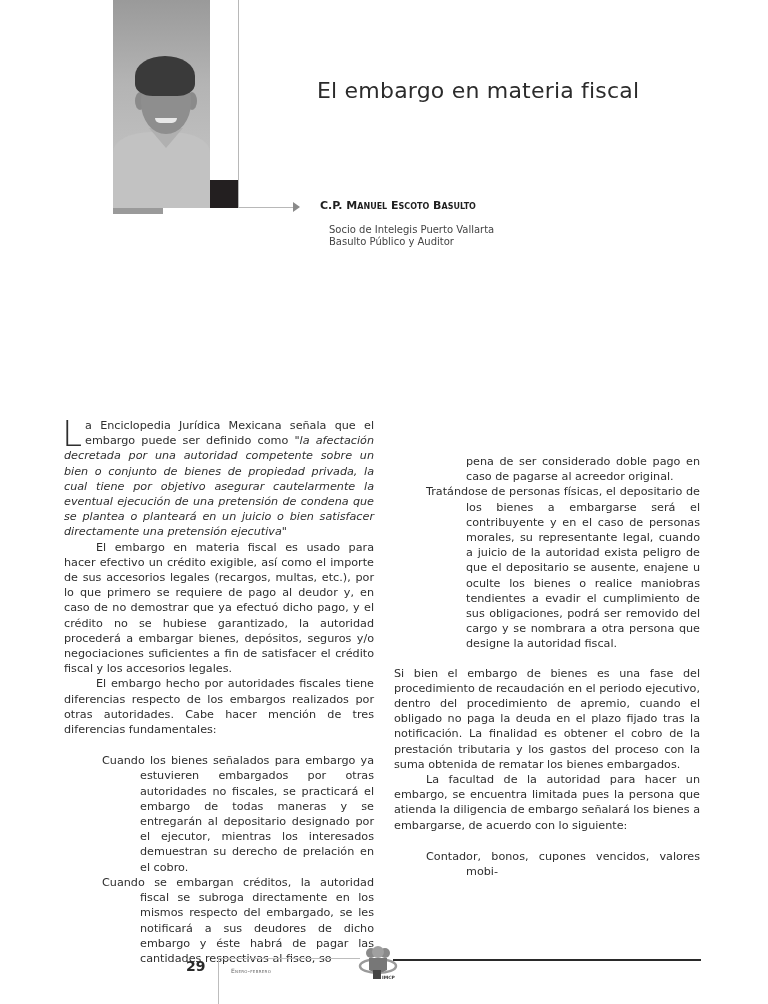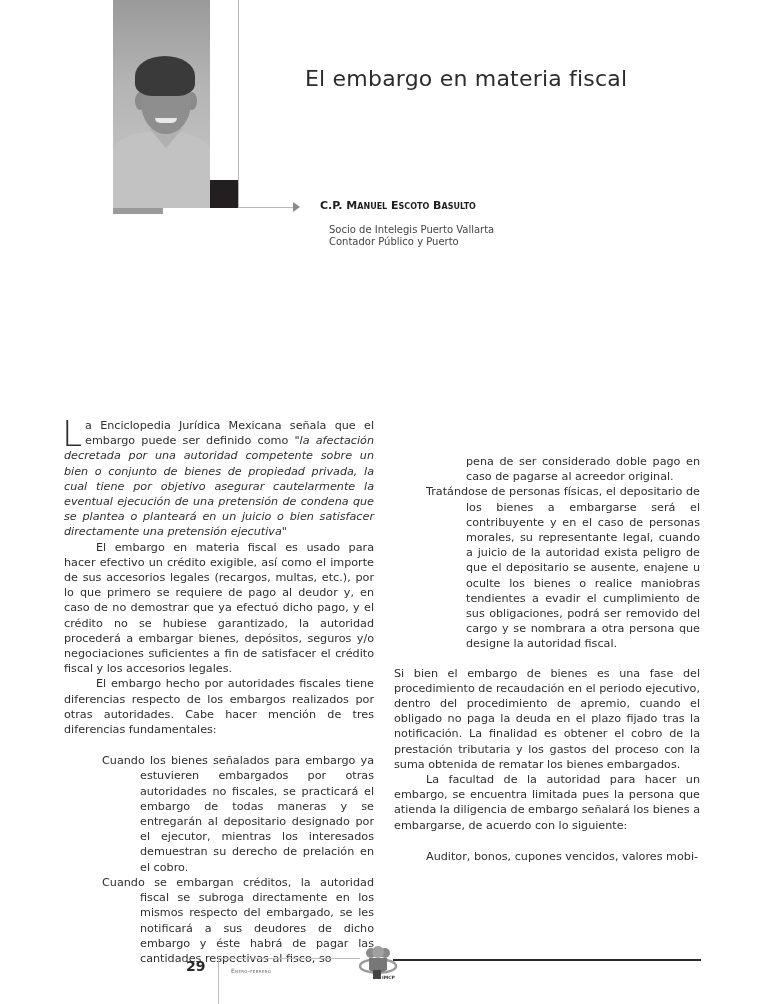--- a/index.html
+++ b/index.html
@@ -12,21 +12,21 @@
   .photo .ear-l { position:absolute; left:22px; top:92px; width:10px; height:18px; border-radius:50%; background:#8a8a8a; }
   .photo .ear-r { position:absolute; left:74px; top:92px; width:10px; height:18px; border-radius:50%; background:#8a8a8a; }
   .photo .smile { position:absolute; left:42px; top:118px; width:22px; height:5px; border-radius:0 0 8px 8px; background:#e8e8e8; }
   .photo .shirt { position:absolute; left:0; top:132px; width:97px; height:80px; border-radius:40% 40% 0 0 / 25% 25% 0 0; background:#c2c2c2; }
   .photo .collar { position:absolute; left:36px; top:128px; width:34px; height:20px; background:#b0b0b0; clip-path:polygon(0 0,50% 100%,100% 0); }
   .photo-under { position:absolute; left:113px; top:208px; width:50px; height:6px; background:#9a9a9a; }
   .dark-block { position:absolute; left:210px; top:180px; width:28px; height:28px; background:#231f20; }
   .vline { position:absolute; left:238px; top:0; width:1px; height:208px; background:#b8b8b8; }
   .hline { position:absolute; left:238px; top:207px; width:55px; height:1px; background:#b8b8b8; }
   .arrow { position:absolute; left:293px; top:202px; width:0; height:0; border-top:5px solid transparent; border-bottom:5px solid transparent; border-left:7px solid #8a8a8a; }
-  .title { position:absolute; left:305px; top:66px; font-size:22px; font-weight:normal; color:#2b2b2b; letter-spacing:0.2px; white-space:nowrap; margin:0; font-family:"DejaVu Sans", sans-serif; }
+  .title { position:absolute; left:305px; top:66px; font-size:22px; font-weight:normal; color:#2b2b2b; letter-spacing:0.2px; white-space:nowrap; margin:12px; font-family:"DejaVu Sans", sans-serif; }
   .author { position:absolute; left:304px; top:199px; font-size:11px; font-weight:bold; color:#1f1f1f; white-space:nowrap;margin-left:16px; }
   .affil { position:absolute; left:329px; top:224px; font-size:10px; line-height:12px; color:#444; white-space:nowrap; }
   .col { position:absolute; font-size:11.2px; line-height:15.2px; color:#2e2e2e; text-align:justify; }
   .col p { margin:0; }
   .col-left { left:64px; top:418px; width:310px; }
   .col-right { left:394px; top:418px; width:306px; }
   .indent { text-indent:32px; }
   .em { font-style:italic; }
   .dropcap { float:left; font-size:36px; line-height:28px; margin:2px 3px 0 -2px; font-weight:300; color:#2e2e2e; font-family:"DejaVu Sans", sans-serif; }
   .hang { padding-left:76px; text-indent:-38px; }
@@ -56,42 +56,42 @@
 <div class="photo-under"></div>
 <div class="dark-block"></div>
 <div class="vline"></div>
 <div class="hline"></div>
 <div class="arrow"></div>
 
 <h1 class="title">El embargo en materia fiscal</h1>
 <div class="author" style="font-variant:small-caps;">C.P. Manuel Escoto Basulto</div>
 <div class="affil">
   <div>Socio de Intelegis Puerto Vallarta</div>
-  <div>Contador Público y Puerto</div>
+  <div>Basulto Público y Auditor</div>
 </div>
 
 <div class="col col-left">
   <p>
     <span class="dropcap">L</span><span>a Enciclopedia Jurídica Mexicana señala que el embargo puede ser definido como </span><span class="em">"la afectación decretada por una autoridad competente sobre un bien o conjunto de bienes de propiedad privada, la cual tiene por objetivo asegurar cautelarmente la eventual ejecución de una pretensión de condena que se plantea o planteará en un juicio o bien satisfacer directamente una pretensión ejecutiva"</span>
   </p>
   <p class="indent">El embargo en materia fiscal es usado para hacer efectivo un crédito exigible, así como el importe de sus accesorios legales (recargos, multas, etc.), por lo que primero se requiere de pago al deudor y, en caso de no demostrar que ya efectuó dicho pago, y el crédito no se hubiese garantizado, la autoridad procederá a embargar bienes, depósitos, seguros y/o negociaciones suficientes a fin de satisfacer el crédito fiscal y los accesorios legales.</p>
   <p class="indent">El embargo hecho por autoridades fiscales tiene diferencias respecto de los embargos realizados por otras autoridades. Cabe hacer mención de tres diferencias fundamentales:</p>
   <div class="gap2"></div>
   <p class="hang">Cuando los bienes señalados para embargo ya estuvieren embargados por otras autoridades no fiscales, se practicará el embargo de todas maneras y se entregarán al depositario designado por el ejecutor, mientras los interesados demuestran su derecho de prelación en el cobro.</p>
   <p class="hang">Cuando se embargan créditos, la autoridad fiscal se subroga directamente en los mismos respecto del embargado, se les notificará a sus deudores de dicho embargo y éste habrá de pagar las cantidades respectivas al fisco, so</p>
 </div>
 
 <div class="col col-right">
   <p class="cont" style="padding-left:72px;margin-top:36px;">pena de ser considerado doble pago en caso de pagarse al acreedor original.</p>
   <p class="hang2">Tratándose de personas físicas, el depositario de los bienes a embargarse será el contribuyente y en el caso de personas morales, su representante legal, cuando a juicio de la autoridad exista peligro de que el depositario se ausente, enajene u oculte los bienes o realice maniobras tendientes a evadir el cumplimiento de sus obligaciones, podrá ser removido del cargo y se nombrara a otra persona que designe la autoridad fiscal.</p>
   <div class="gap"></div>
   <p>Si bien el embargo de bienes es una fase del procedimiento de recaudación en el periodo ejecutivo, dentro del procedimiento de apremio, cuando el obligado no paga la deuda en el plazo fijado tras la notificación. La finalidad es obtener el cobro de la prestación tributaria y los gastos del proceso con la suma obtenida de rematar los bienes embargados.</p>
   <p class="indent">La facultad de la autoridad para hacer un embargo, se encuentra limitada pues la persona que atienda la diligencia de embargo señalará los bienes a embargarse, de acuerdo con lo siguiente:</p>
   <div class="gap2"></div>
-  <p class="hang2">Auditor, bonos, cupones vencidos, valores mobi-</p>
+  <p class="hang2">Contador, bonos, cupones vencidos, valores mobi-</p>
 </div>
 
 <div class="page-num">29</div>
 <div class="footer-vline"></div>
 <div class="footer-hline"></div>
 <div class="footer-thick"></div>
 <div class="issue">Enero-febrero</div>
 <svg class="logo" viewBox="0 0 40 40">
   <ellipse cx="20" cy="24" rx="18" ry="7" fill="none" stroke="#9a9a9a" stroke-width="2.5"></ellipse>
   <circle cx="13" cy="11" r="5" fill="#8a8a8a"></circle>

